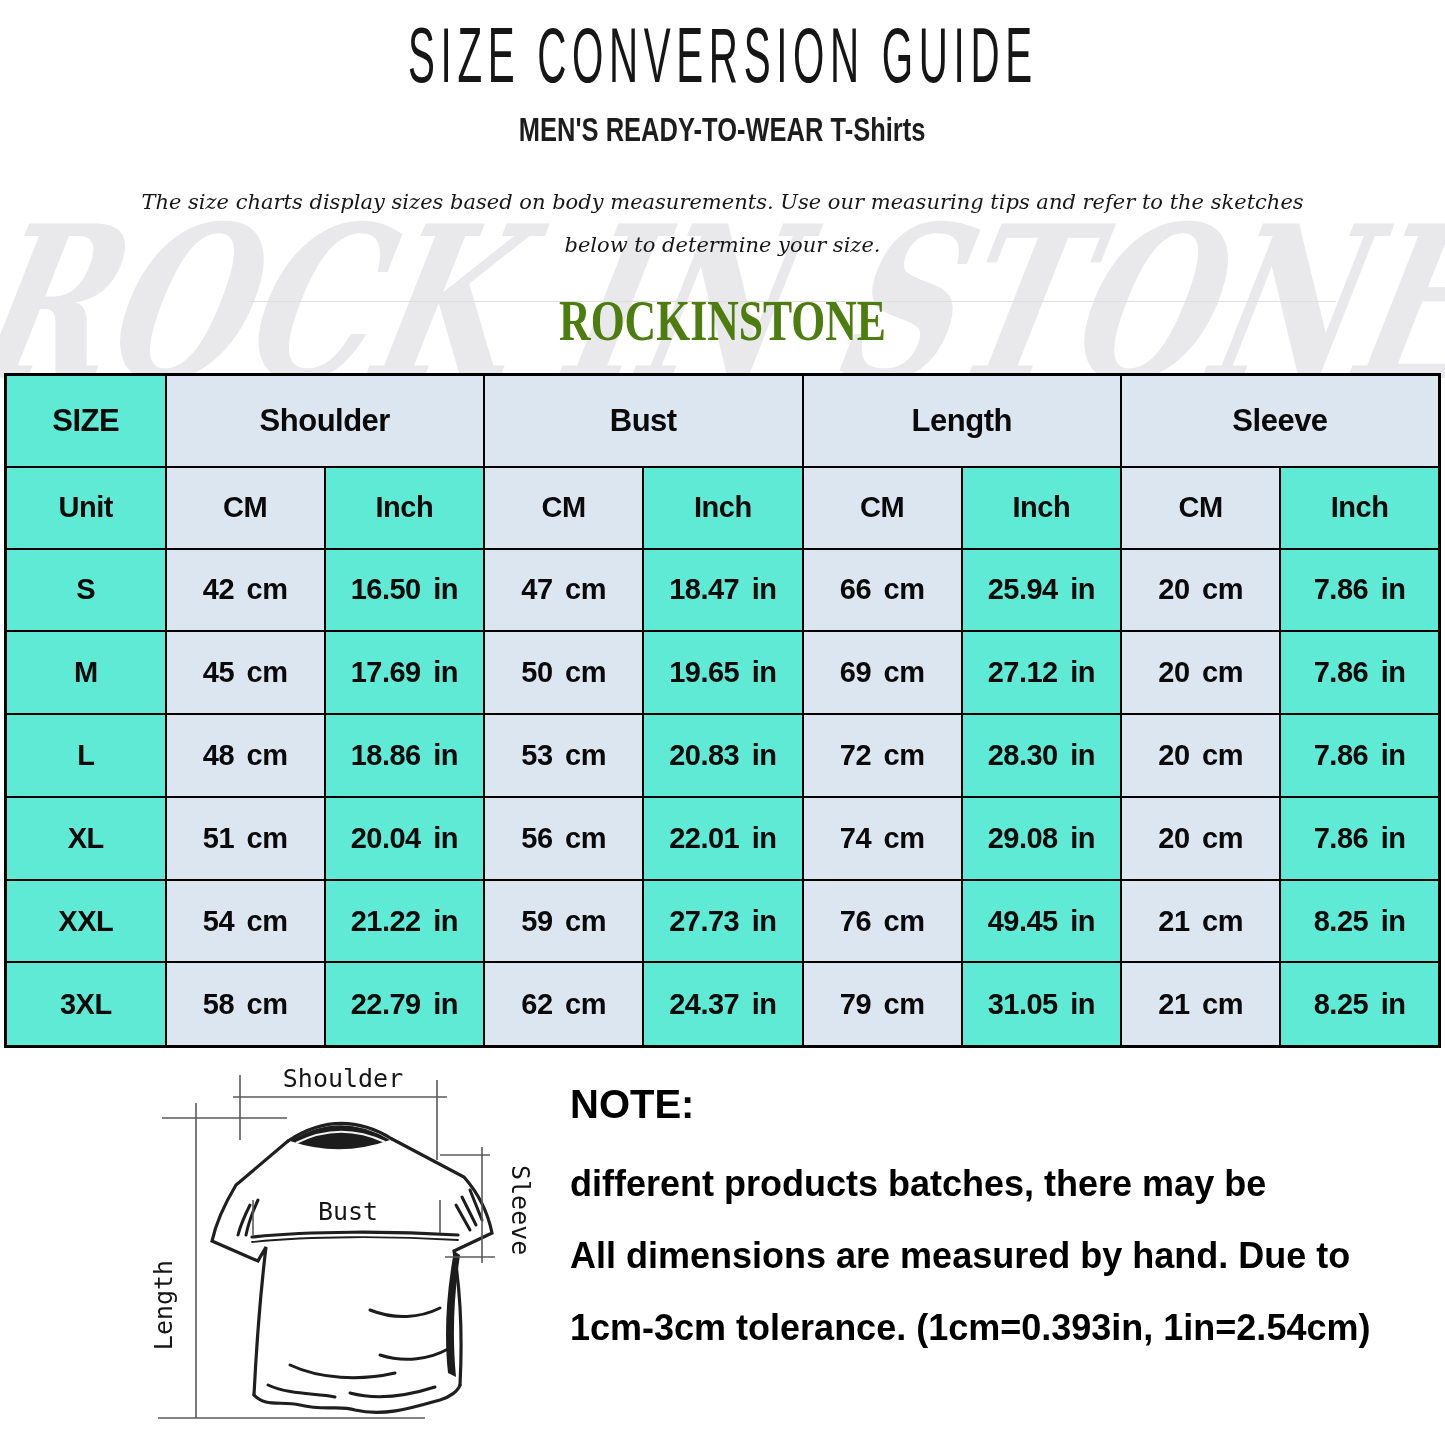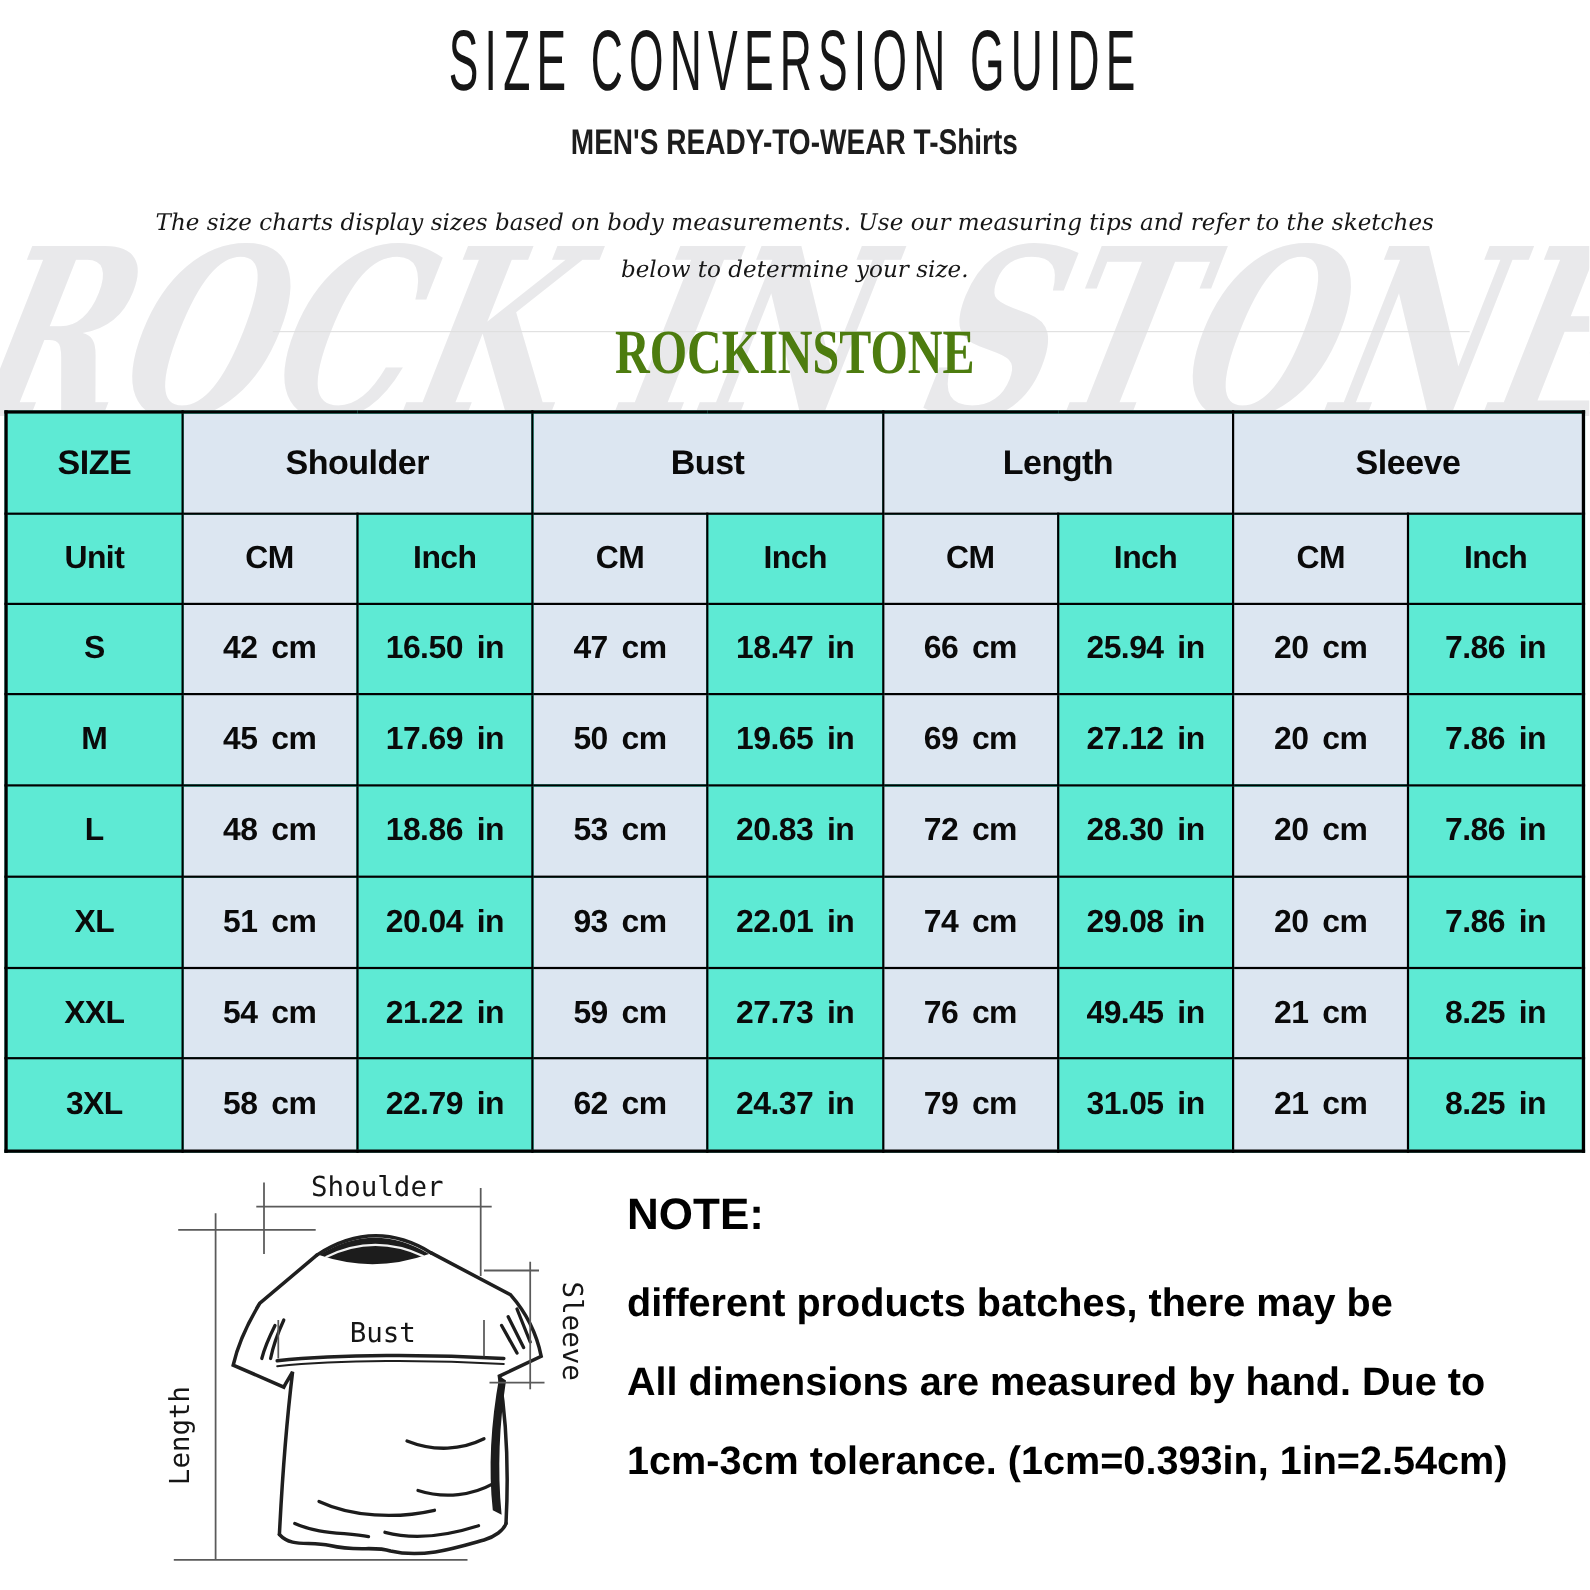--- a/index.html
+++ b/index.html
@@ -146,21 +146,21 @@
           <td>20.83 in</td>
           <td class="fill">72 cm</td>
           <td>28.30 in</td>
           <td class="fill">20 cm</td>
           <td>7.86 in</td>
         </tr>
         <tr>
           <td>XL</td>
           <td class="fill">51 cm</td>
           <td>20.04 in</td>
-          <td class="fill">93 cm</td>
+          <td class="fill">56 cm</td>
           <td>22.01 in</td>
           <td class="fill">74 cm</td>
           <td>29.08 in</td>
           <td class="fill">20 cm</td>
           <td>7.86 in</td>
         </tr>
         <tr>
           <td>XXL</td>
           <td class="fill">54 cm</td>
           <td>21.22 in</td>

